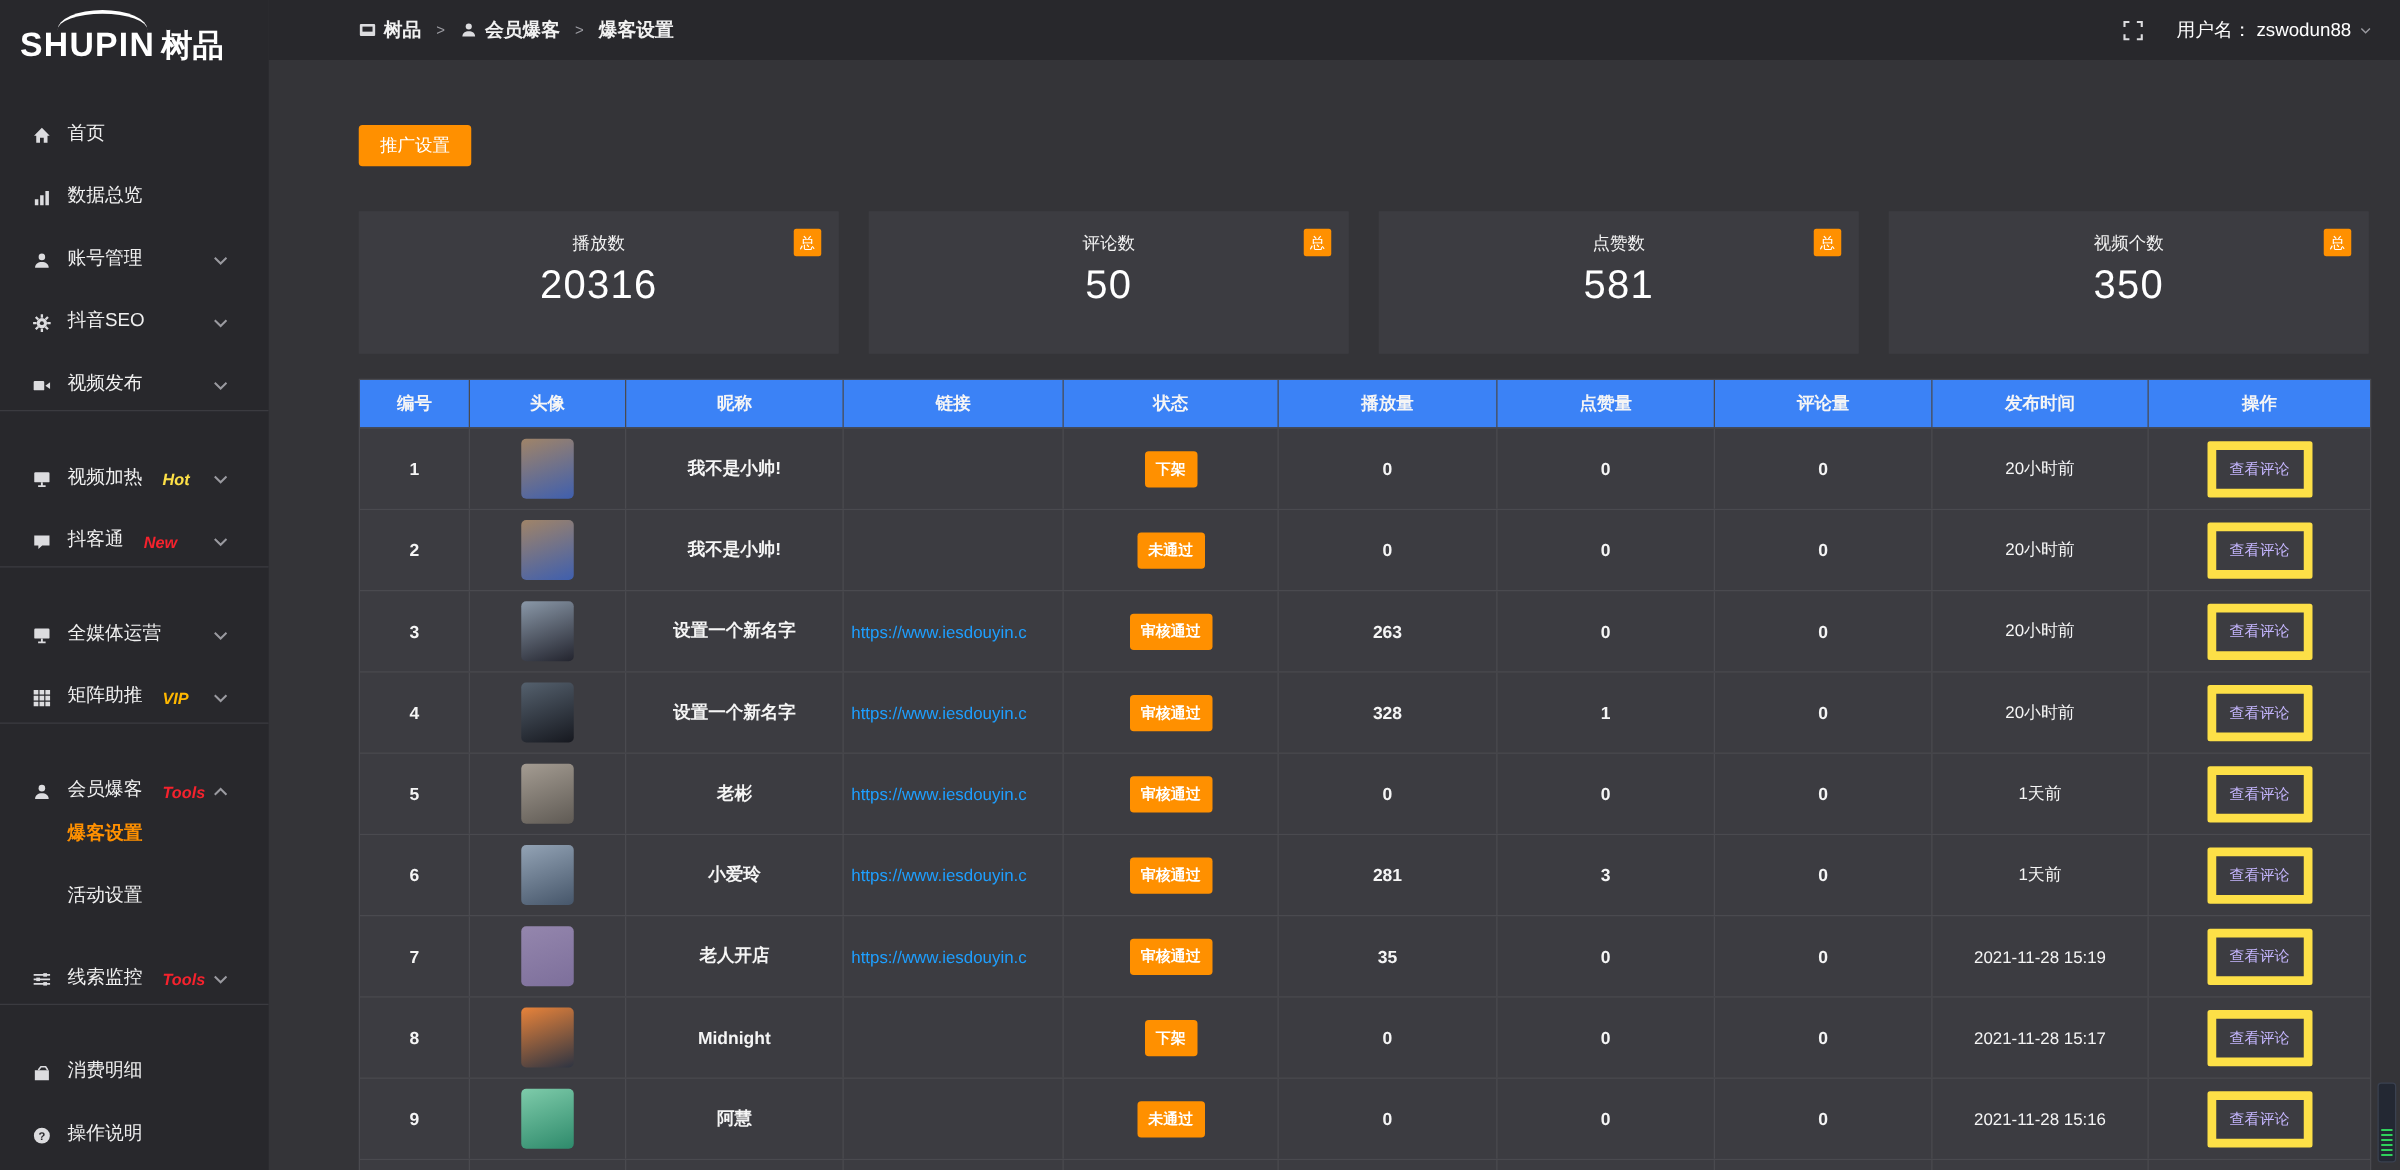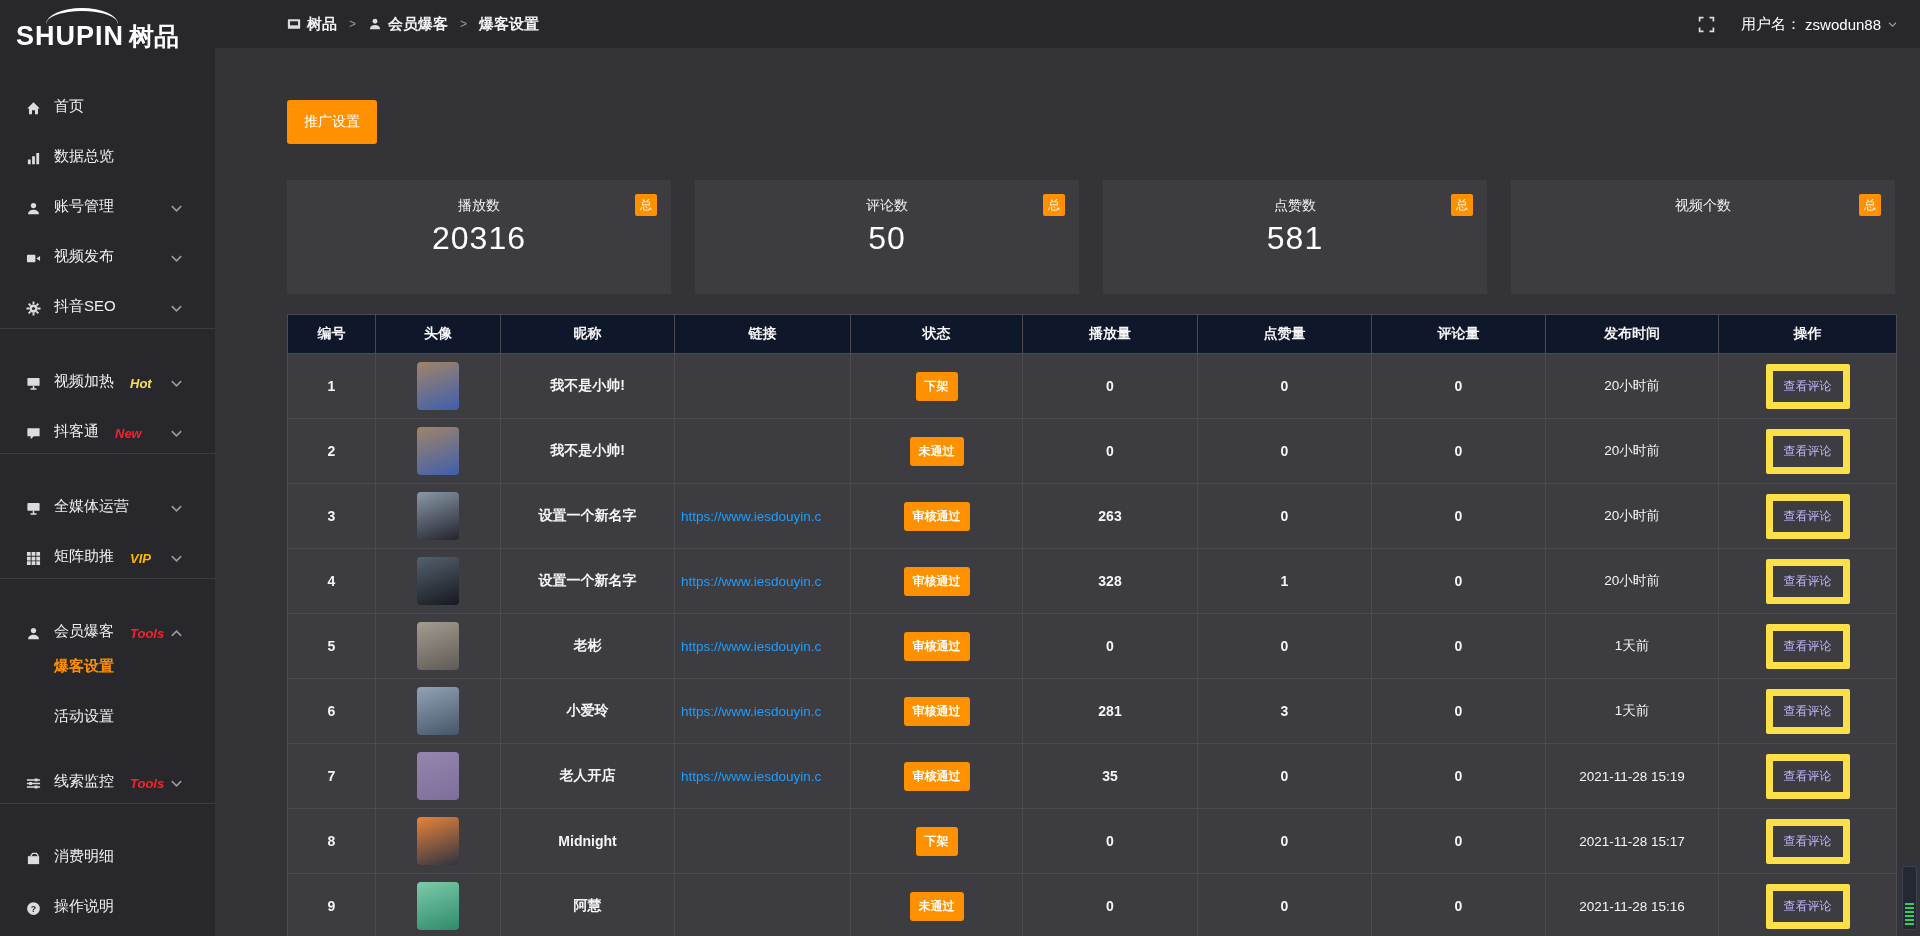--- a/index.html
+++ b/index.html
@@ -30,33 +30,33 @@
   .bc-item .ic{width:14px;height:14px;}
   .bc-sep{color:#9a9aa0;font-size:12px;font-weight:400;}
   .topbar-right{display:flex;align-items:center;gap:26px;font-size:15px;}
   .fs-icon{width:17px;height:17px;cursor:pointer;display:inline-flex;}
   .user{display:flex;align-items:center;gap:4px;cursor:pointer;}
   .user .ic{width:11px;height:11px;margin-left:2px;}
 
   
   .content{position:absolute;left:215px;top:48px;right:0;bottom:0;background:#343438;
            padding:52px 0 0 72px;box-sizing:border-box;overflow:hidden;}
-  .promo-btn{display:block;background:#ff9000;color:#fff;border:none;border-radius:3px;font-size:14px;height:44px;
+  .promo-btn{display:block;background:#ff9000;color:#fff;border:none;border-radius:3px;font-size:14px;height:33px;
              padding:0 17px;cursor:pointer;font-family:inherit;}
   .cards{display:flex;gap:24px;width:1608px;margin-top:36px;}
   .card{flex:1;height:114px;background:#3c3c41;position:relative;padding:17px 18px;box-sizing:border-box;text-align:center;}
   .card-label{font-size:14px;color:#f2f2f2;}
   .card-value{font-size:32px;font-weight:400;margin-top:5px;letter-spacing:1px;}
   .card-badge{position:absolute;top:14px;right:14px;width:22px;height:22px;background:#ff9000;color:#fff;
               font-size:12px;display:flex;align-items:center;justify-content:center;border-radius:2px;}
 
   
   .table{width:1608px;margin-top:20px;border:1px solid #4a4a4f;box-sizing:content-box;}
   .t-head,.t-row{display:grid;grid-template-columns:88px 125px 174px 176px 172px 175px 174px 174px 173px 177px;}
-  .t-head{height:38px;background:#0f172a;}
+  .t-head{height:38px;background:#3b82f6;}
   .t-row{height:64px;background:#3c3c41;border-top:1px solid #4a4a4f;}
   .t-cell{display:flex;align-items:center;justify-content:center;border-right:1px solid #4a4a4f;
           font-size:14px;overflow:hidden;box-sizing:border-box;color:#f5f5f5;}
   .t-cell:last-child{border-right:none;}
   .t-hcell{font-weight:700;font-size:14px;}
   .t-cell.num{font-weight:600;}
   .t-cell.nick{font-weight:600;}
   .t-cell.link-cell{justify-content:flex-start;padding:0 6px;}
   .video-link{color:#1e9fff;font-size:13.5px;text-decoration:none;white-space:nowrap;cursor:pointer;}
   .t-cell.time{font-size:13.5px;font-weight:400;}
@@ -100,37 +100,37 @@
             <circle cx="8" cy="4.8" r="2.8"></circle>
             <path d="M2.2 14c0-3.2 2.6-4.8 5.8-4.8s5.8 1.6 5.8 4.8Z"></path>
           </svg>
           <span class="m-label">账号管理</span>
           <svg viewBox="0 0 16 16" fill="#dcdcdf" class="ic m-chevron">
             <path d="M3 5.5l5 5 5-5" fill="none" stroke="#9a9aa0" stroke-width="1.7"></path>
           </svg>
         </div>
         <div class="m-item">
           <svg viewBox="0 0 16 16" fill="#dcdcdf" class="ic">
-            <rect x="1" y="4" width="9" height="8" rx="1"></rect>
-            <path d="M11 8l4-2.8v5.6Z"></path>
-          </svg>
-          <span class="m-label">视频发布</span>
-          <svg viewBox="0 0 16 16" fill="#dcdcdf" class="ic m-chevron">
-            <path d="M3 5.5l5 5 5-5" fill="none" stroke="#9a9aa0" stroke-width="1.7"></path>
-          </svg>
-        </div>
-        <div class="m-item">
-          <svg viewBox="0 0 16 16" fill="#dcdcdf" class="ic">
             <circle cx="8" cy="8" r="4.4"></circle>
             <g stroke="#dcdcdf" stroke-width="2" fill="none">
               <path d="M8 .5v3M8 12.5v3M.5 8h3M12.5 8h3M2.8 2.8l2.1 2.1M11.1 11.1l2.1 2.1M13.2 2.8l-2.1 2.1M4.9 11.1l-2.1 2.1"></path>
             </g>
             <circle cx="8" cy="8" r="1.7" fill="#28282c"></circle>
           </svg>
           <span class="m-label">抖音SEO</span>
+          <svg viewBox="0 0 16 16" fill="#dcdcdf" class="ic m-chevron">
+            <path d="M3 5.5l5 5 5-5" fill="none" stroke="#9a9aa0" stroke-width="1.7"></path>
+          </svg>
+        </div>
+        <div class="m-item">
+          <svg viewBox="0 0 16 16" fill="#dcdcdf" class="ic">
+            <rect x="1" y="4" width="9" height="8" rx="1"></rect>
+            <path d="M11 8l4-2.8v5.6Z"></path>
+          </svg>
+          <span class="m-label">视频发布</span>
           <svg viewBox="0 0 16 16" fill="#dcdcdf" class="ic m-chevron">
             <path d="M3 5.5l5 5 5-5" fill="none" stroke="#9a9aa0" stroke-width="1.7"></path>
           </svg>
         </div>
         <div class="m-divider"></div>
         <div class="m-item">
           <svg viewBox="0 0 16 16" fill="#dcdcdf" class="ic">
             <rect x="1.5" y="2" width="13" height="8.5" rx="1"></rect>
             <path d="M8 10.5V13M4.8 13.8h6.4" stroke="#dcdcdf" stroke-width="1.6" fill="none"></path>
           </svg>
@@ -271,20 +271,21 @@
           <div class="card-value">50</div>
           <span class="card-badge">总</span>
         </div>
         <div class="card">
           <div class="card-label">点赞数</div>
           <div class="card-value">581</div>
           <span class="card-badge">总</span>
         </div>
         <div class="card">
           <div class="card-label">视频个数</div>
+          <div class="card-value">350</div>
           <span class="card-badge">总</span>
         </div>
       </section>
     <section class="table" id="table">
         <div class="t-head">
           <div class="t-cell t-hcell">编号</div>
           <div class="t-cell t-hcell">头像</div>
           <div class="t-cell t-hcell">昵称</div>
           <div class="t-cell t-hcell">链接</div>
           <div class="t-cell t-hcell">状态</div>

